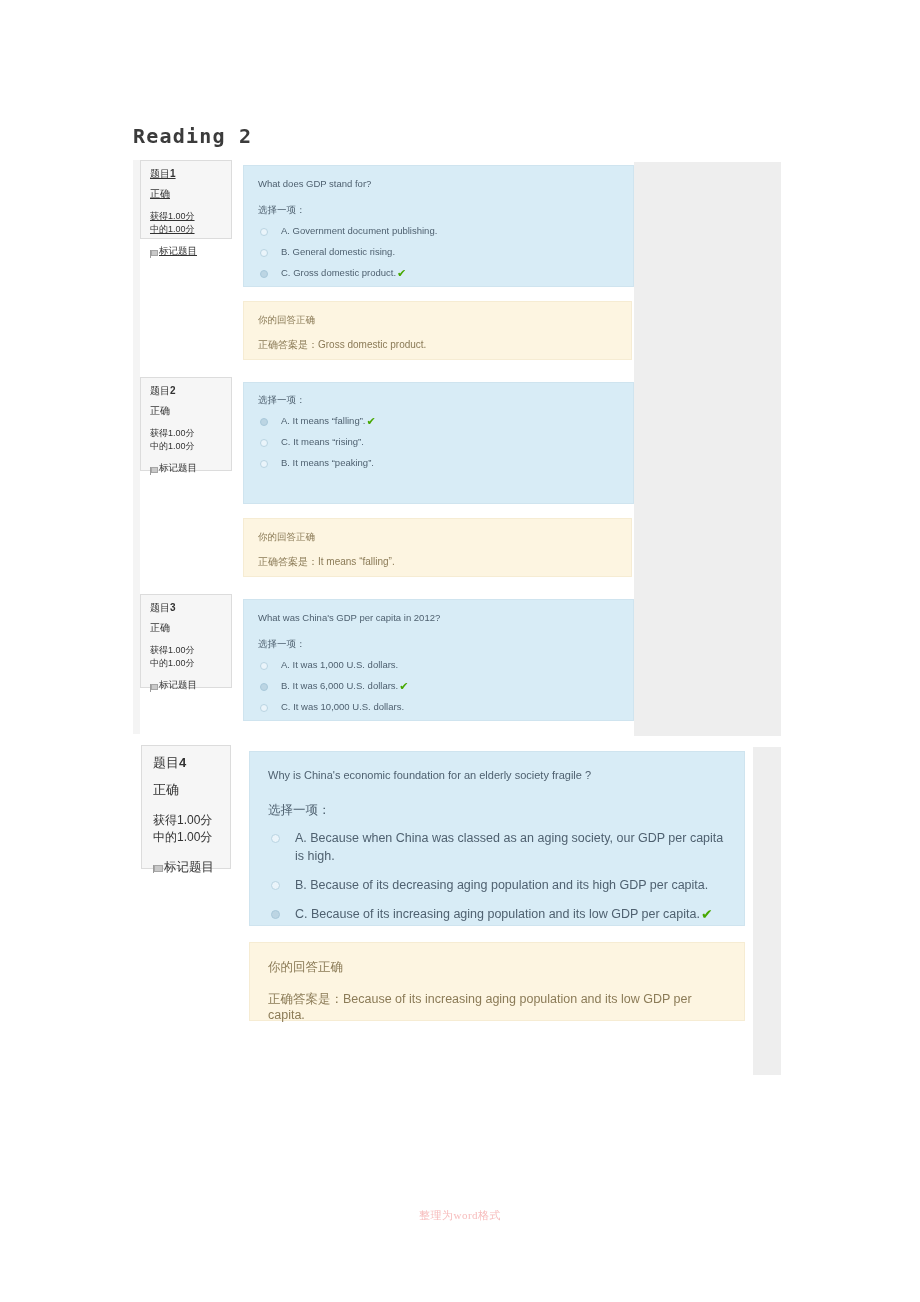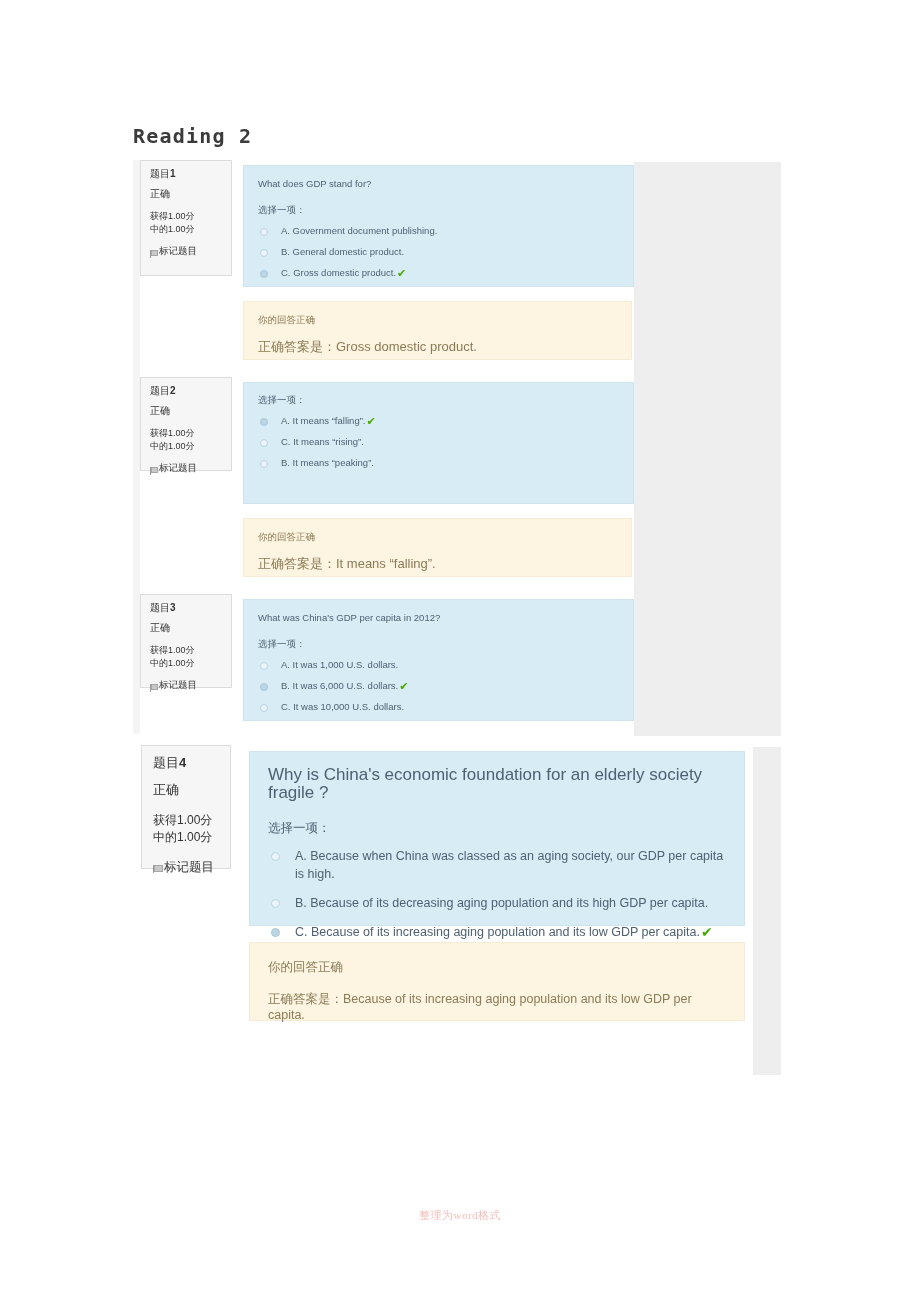--- a/index.html
+++ b/index.html
@@ -173,42 +173,42 @@
     margin-left: 1px;
     color: #46a800;
     font-size: 11px;
     line-height: 1;
     font-weight: bold;
     transform: translateY(2px);
   }
 
   
   .sz2 .qbox   { padding: 14px 18px 18px 18px; }
-  .sz2 .qtext  { font-size: 17px; line-height: 18px; margin-bottom: 18px; }
+  .sz2 .qtext  { font-size: 11px; line-height: 18px; margin-bottom: 18px; }
   .sz2 .prompt { font-size: 12.5px; margin-bottom: 10px; }
   .sz2 .answers li { font-size: 12.5px; line-height: 18px; margin-bottom: 11px; }
   .sz2 .radio  { width: 7px; height: 7px; margin: 5px 15px 0 3px; }
   .sz2 .tick   { font-size: 14px; }
 
   
   .fbox {
     position: absolute;
     background: #fdf5e1;
     border: 1px solid #f6ecd3;
     box-sizing: border-box;
     padding: 12px 14px;
     color: #8a7a55;
   }
   .fb-line1 {
     font-size: 9.5px;
     color: #8b7b57;
     margin-bottom: 11px;
   }
   .fb-line2 {
-    font-size: 13px;
+    font-size: 10px;
     color: #8b7b57;
   }
   .sz2 .fbox { padding: 16px 18px; }
   .sz2 .fb-line1 { font-size: 12.5px; margin-bottom: 15px; }
   .sz2 .fb-line2 { font-size: 12.5px; }
 
   
   .footer-note {
     position: absolute;
     left: 0;
@@ -225,21 +225,21 @@
 <body>
 
 <div class="page-title">Reading 2</div>
 
 <div class="section" id="section-one">
 
   <div class="left-rail" id="rail-one"></div>
   <div class="right-gray" id="gray-one"></div>
 
   <div class="qrow" style="top:0px;width:494px;height:215px;">
-    <div class="info-box" style="width:92px;height:116px;">
+    <div class="info-box" style="width:92px;height:79px;text-decoration:underline;">
       <div class="qnum"><span>题目</span><b>1</b></div>
       <div class="state">正确</div>
       <div class="marks">
         <div>获得1.00分</div>
         <div>中的1.00分</div>
       </div>
       <div class="flagline">
         <span class="flag-icon"></span>
         <span>标记题目</span>
       </div>
@@ -248,21 +248,21 @@
     <div class="qbox" style="left:103px;top:5px;width:391px;height:122px;">
       <div class="qtext">What does GDP stand for?</div>
       <div class="prompt">选择一项：</div>
       <ul class="answers">
         <li>
           <span class="radio"></span>
           <span class="atext">A. Government document publishing.</span>
         </li>
         <li>
           <span class="radio"></span>
-          <span class="atext">B. General domestic product.</span>
+          <span class="atext">B. General domestic rising.</span>
         </li>
         <li>
           <span class="radio selected"></span>
           <span class="atext">C. Gross domestic product.</span>
             <span class="tick">✔</span>
         </li>
       </ul>
     </div>
 
     <div class="fbox" style="left:103px;top:141px;width:389px;height:59px;">

